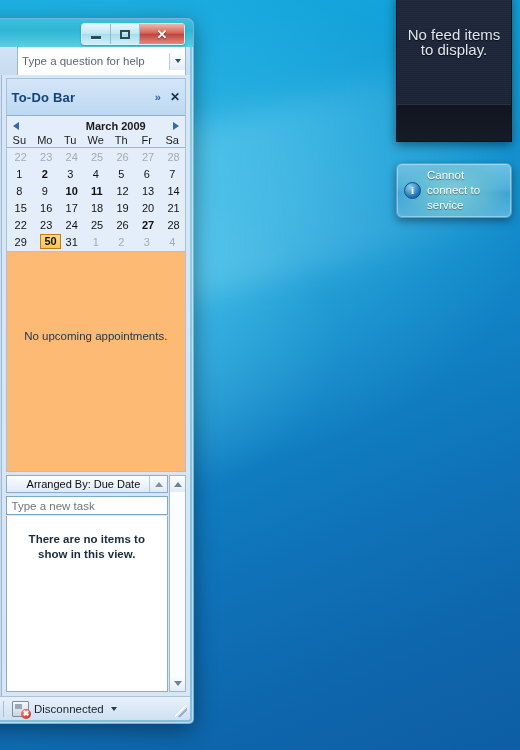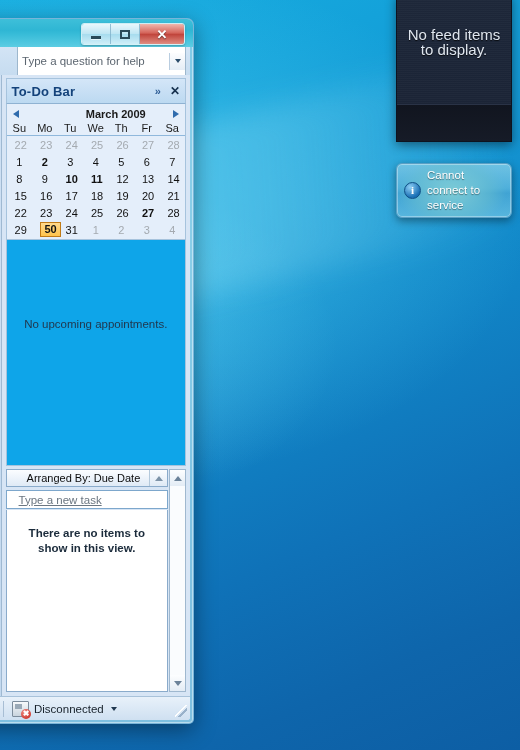--- a/index.html
+++ b/index.html
@@ -174,21 +174,21 @@
   
   #todo-bar {
     width: 191px;
     background: #d7e5f5;
     display: flex;
     flex-direction: column;
     box-sizing: border-box;
     padding: 0;
   }
   #todo-header {
-    height: 26px;
+    height: 38px;
     margin: 3px 4px 0 4px;
     background: linear-gradient(180deg, #d4e6f8 0%, #bcd9f1 100%);
     border: 1px solid #a6c3dd;
     border-bottom: 1px solid #8fb2d2;
     display: flex;
     align-items: center;
     padding: 0 5px;
     box-sizing: border-box;
   }
   #todo-title {
@@ -281,21 +281,21 @@
     background: linear-gradient(180deg,#ffd98c,#ffc44d);
     border: 1px solid #c07a16;
     font-weight: bold;
     color: #111;
     line-height: 13px;
   }
 
   #appt-area {
     margin: 0 4px;
     flex: 1 1 auto;
-    background: #0ea5e9;
+    background: #fdba74;
     border: 1px solid #a6c3dd;
     border-top: none;
     display: flex;
     align-items: flex-start;
     justify-content: center;
     min-height: 0;
   }
   #appt-empty {
     font-size: 11.5px;
     color: #21384f;
@@ -350,22 +350,21 @@
     height: 19px;
     background: #fff;
     border: 1px solid #7da7cc;
     display: flex;
     align-items: center;
     box-sizing: border-box;
   }
   #new-task-text {
     font-size: 11.5px;
     color: #6b7681;
-    padding-left: 12px;
-    text-decoration: underline;
+    padding-left: 5px;
   }
   #task-list {
     margin-top: 1px;
     flex: 1 1 auto;
     background: #fff;
     border: 1px solid #8aabcb;
     border-top: none;
     box-sizing: border-box;
     display: flex;
     justify-content: center;

